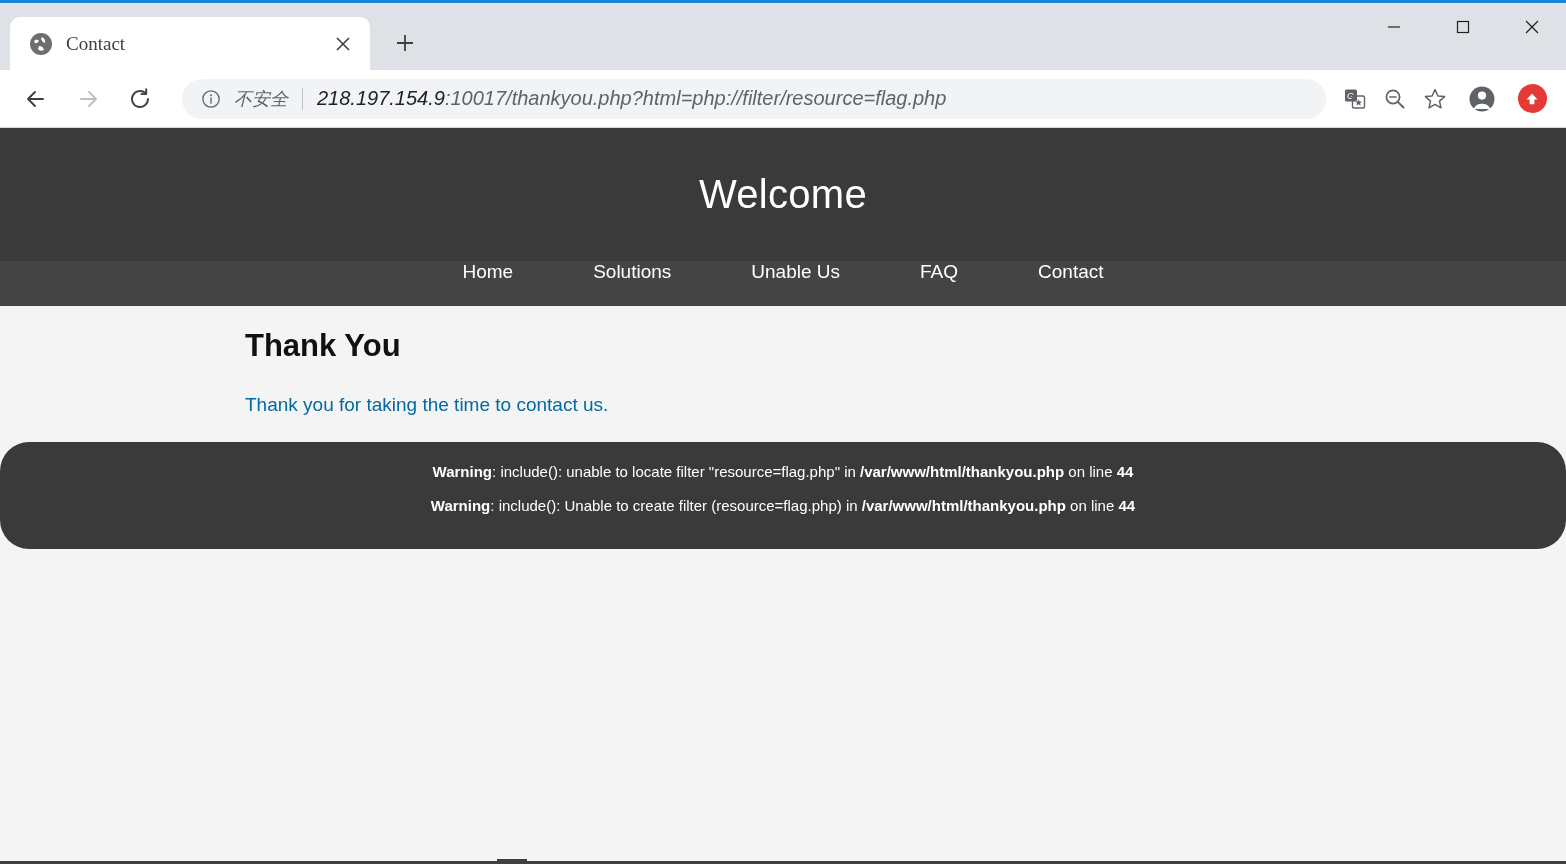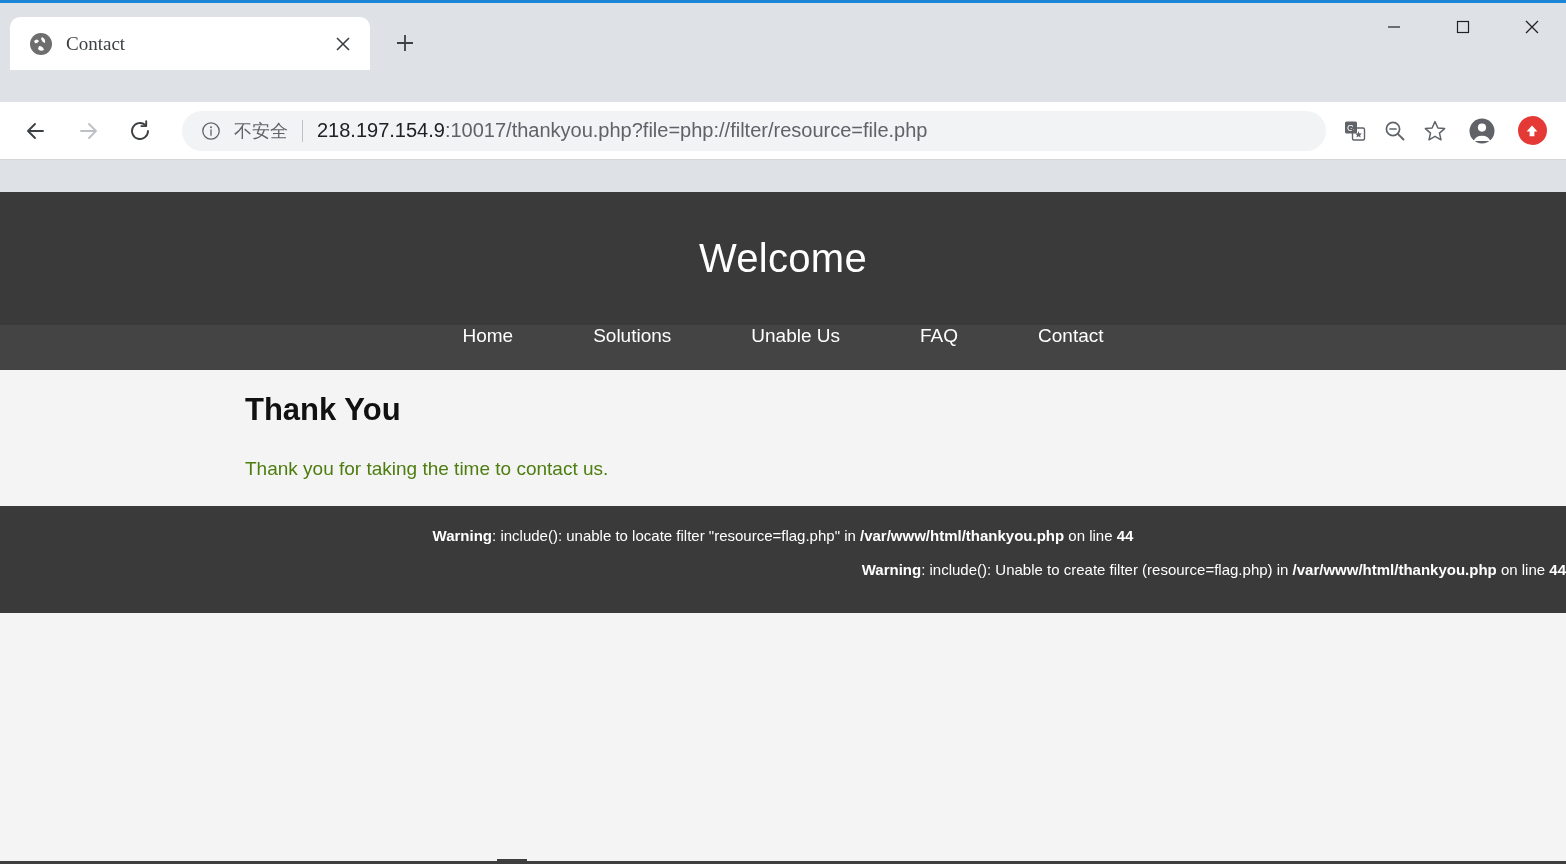--- a/index.html
+++ b/index.html
@@ -18,21 +18,20 @@
   
   .browser-window {
     width: 1566px;
     height: 864px;
     position: relative;
     display: flex;
     flex-direction: column;
     box-sizing: border-box;
     border-top: 3px solid #1a85d6;
     background: #dee1e6;
-    gap: 32px;
   }
 
   .titlebar {
     height: 67px;
     background: #dee1e6;
     display: flex;
     align-items: flex-end;
     position: relative;
     flex: 0 0 auto;
   }
@@ -120,20 +119,21 @@
   
   .toolbar {
     height: 58px;
     background: #ffffff;
     display: flex;
     align-items: center;
     padding: 0 14px;
     box-sizing: border-box;
     flex: 0 0 auto;
     border-bottom: 1px solid #d6d6d6;
+    font-style: italic;
   }
 
   .nav-btn {
     width: 44px;
     height: 44px;
     display: flex;
     align-items: center;
     justify-content: center;
     flex: 0 0 auto;
     border-radius: 50%;
@@ -265,37 +265,38 @@
     border-radius: 17px;
   }
   .content-title {
     font-size: 31px;
     font-weight: bold;
     color: #111111;
     margin: 0 0 30px 0;
   }
   .content-body {
     font-size: 19px;
-    color: #4d7c0f;
+    color: #0369a1;
     margin: 0;
   }
 
   .warning-band {
     background: #3a3a3a;
     padding: 22px 0 24px 0;
     text-align: center;
+    border-radius: 29px;
   }
   .warning-line {
     color: #ffffff;
     font-size: 15px;
     line-height: 1;
     margin: 0 0 19px 0;
     font-family: "Liberation Sans", sans-serif;
   }
-  .warning-line:last-child { margin-bottom: 12px; text-align: right; }
+  .warning-line:last-child { margin-bottom: 12px; }
   .warning-line b { font-weight: bold; }
 
   .page-rest {
     background: #f4f4f4;
     height: 360px;
     position: relative;
   }
 
   .bottom-edge {
     position: absolute;
@@ -382,21 +383,21 @@
     <div class="omnibox">
       <span class="info-icon">
         <svg width="20" height="20" viewBox="0 0 20 20">
           <circle cx="10" cy="10" r="8.2" fill="none" stroke="#5f6368" stroke-width="1.3"></circle>
           <circle cx="10" cy="6.2" r="0.95" fill="#5f6368"></circle>
           <path d="M10 8.8 L10 14.2" stroke="#5f6368" stroke-width="1.3" stroke-linecap="round"></path>
         </svg>
       </span>
       <span class="security-label">不安全</span>
       <span class="omni-divider"></span>
-      <span class="url-text"><span class="url-host">218.197.154.9</span><span>:10017/thankyou.php?file=php://filter/resource=file.php</span></span>
+      <span class="url-text"><span class="url-host">218.197.154.9</span><span>:10017/thankyou.php?html=php://filter/resource=flag.php</span></span>
     </div>
 
     <div class="omni-action">
       <svg width="24" height="24" viewBox="0 0 24 24">
         <rect x="2" y="2.5" width="12" height="12" rx="1.5" fill="#5f6368"></rect>
         <text x="4" y="12" font-size="9" fill="#ffffff" font-family="Liberation Sans, sans-serif">G</text>
         <rect x="9.5" y="9" width="12" height="12" rx="1.5" fill="none" stroke="#5f6368" stroke-width="1.4"></rect>
         <path d="M15.5 12.2 L16.5 14.4 L18.9 14.6 L17.1 16.2 L17.7 18.5 L15.5 17.2 L13.4 18.5 L14 16.2 L12.2 14.6 L14.6 14.4 Z" fill="#5f6368"></path>
       </svg>
     </div>

